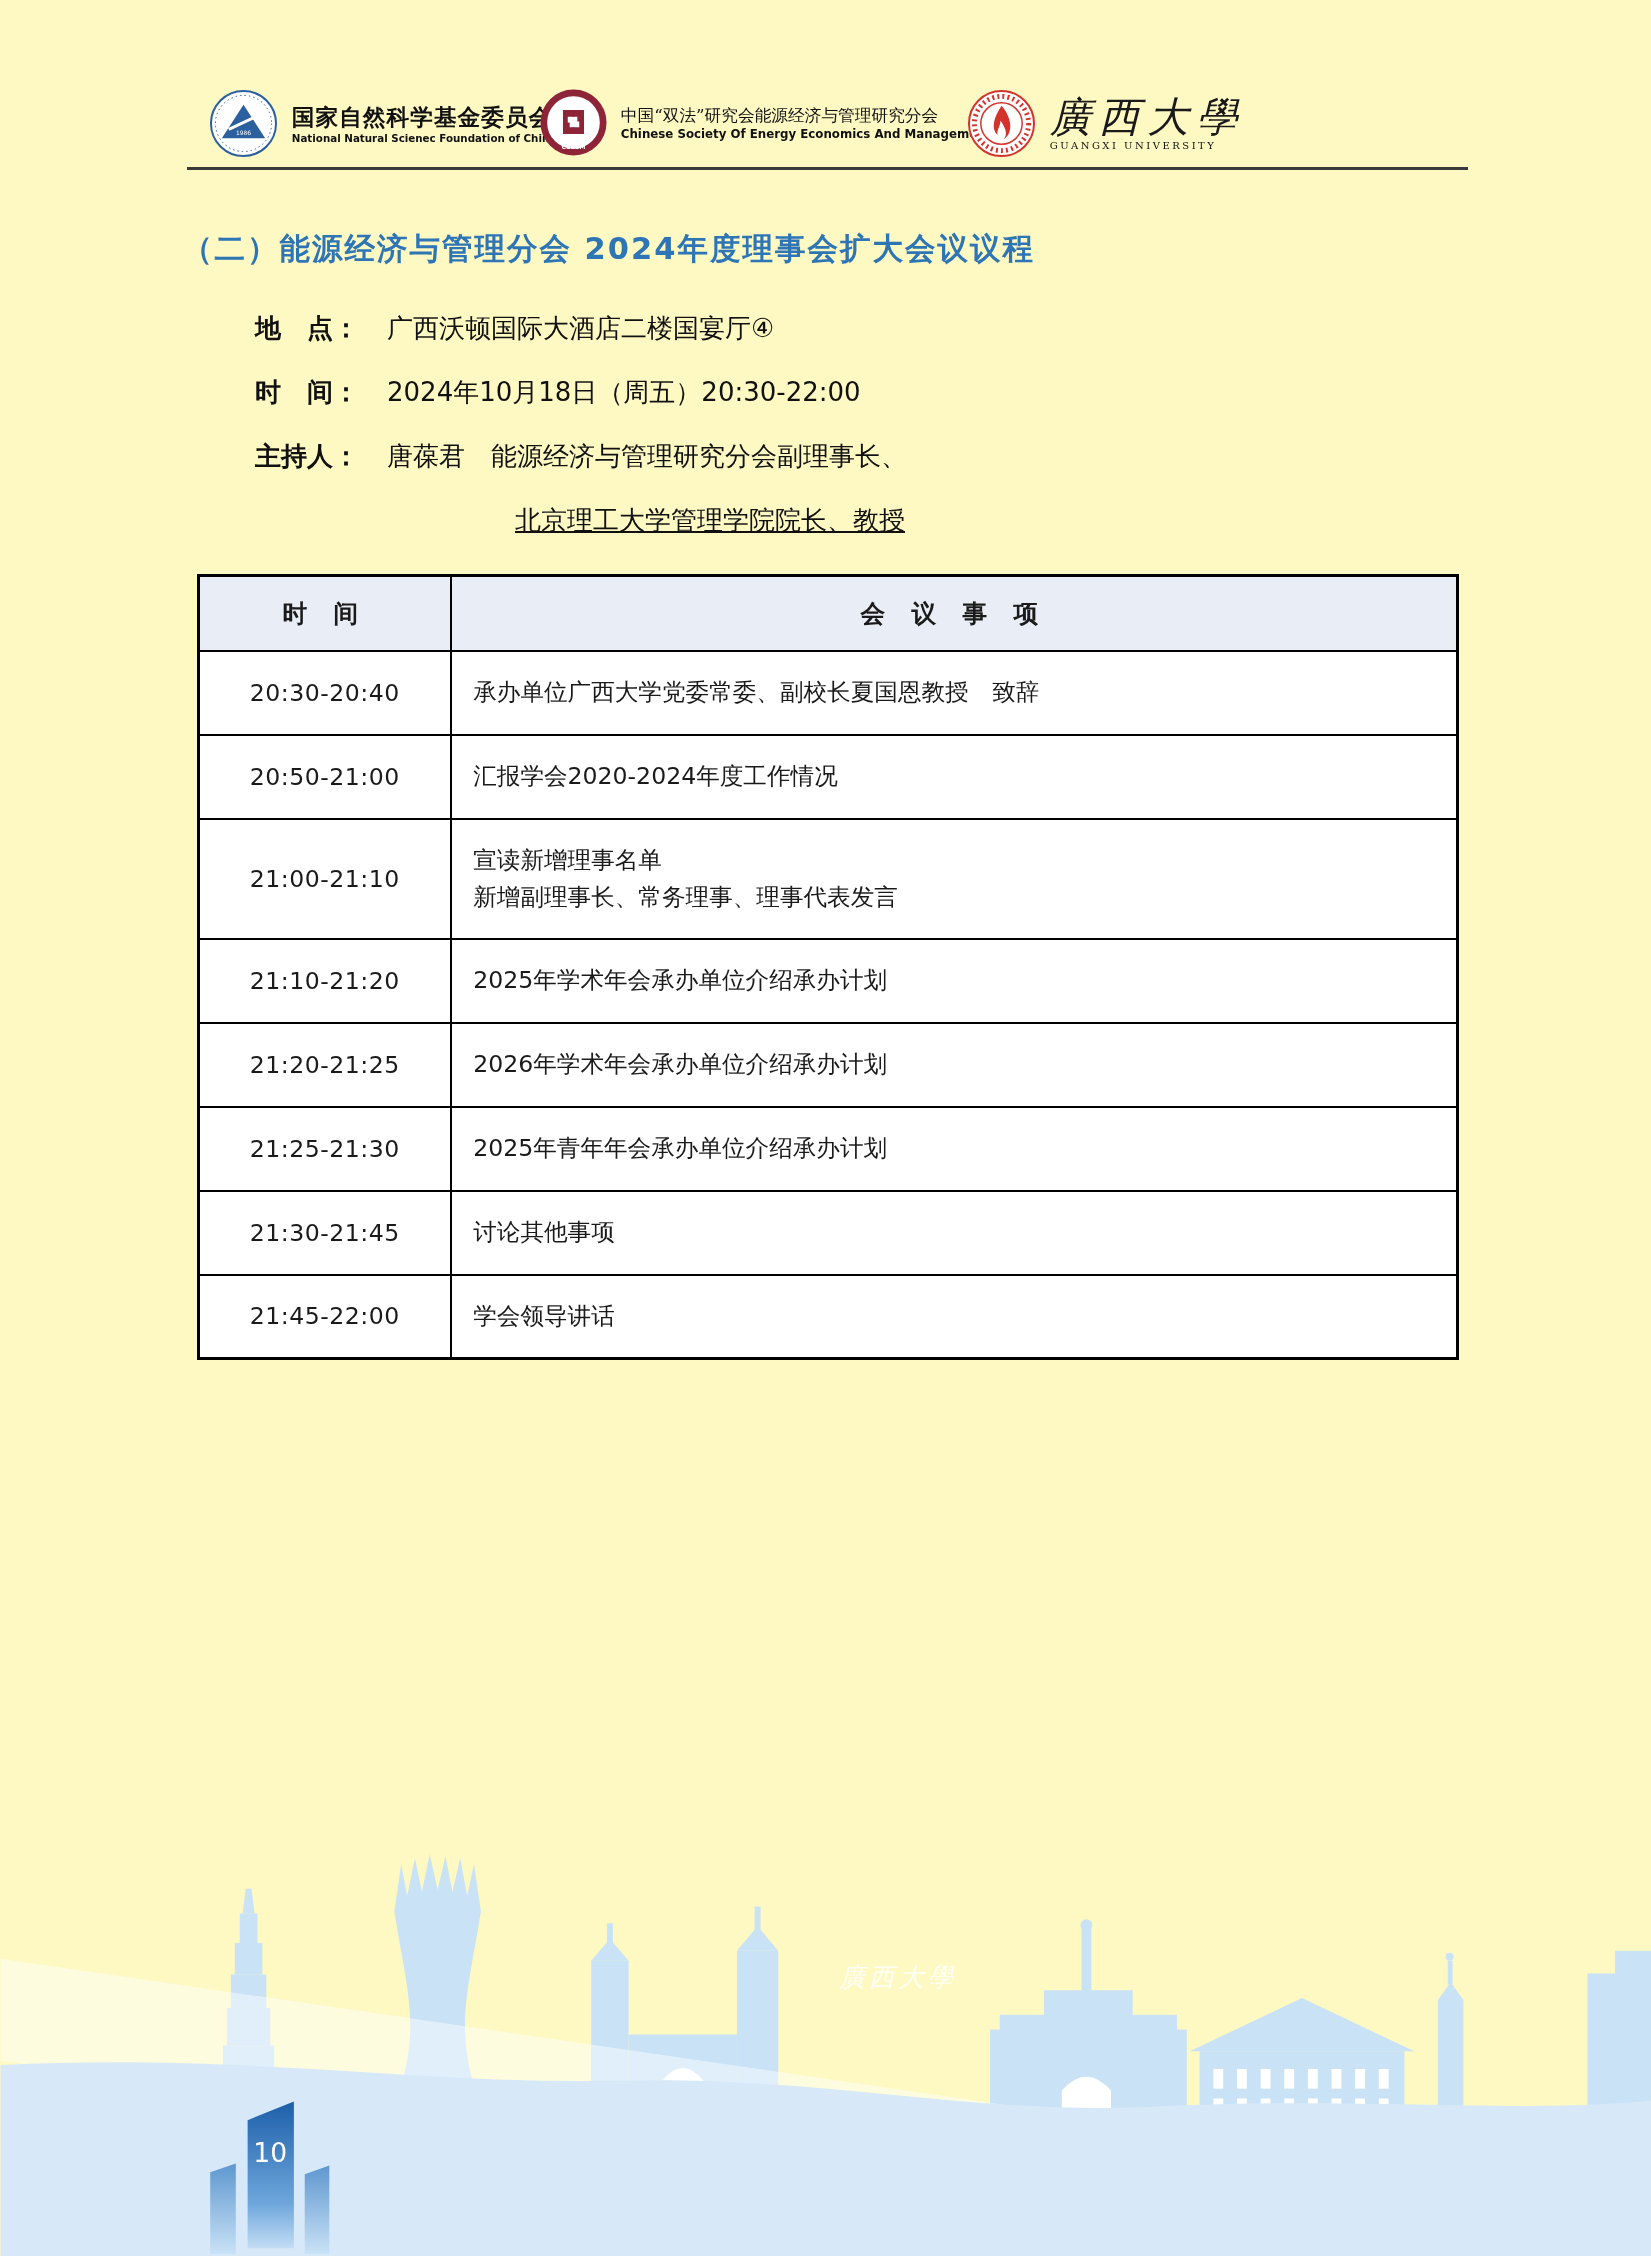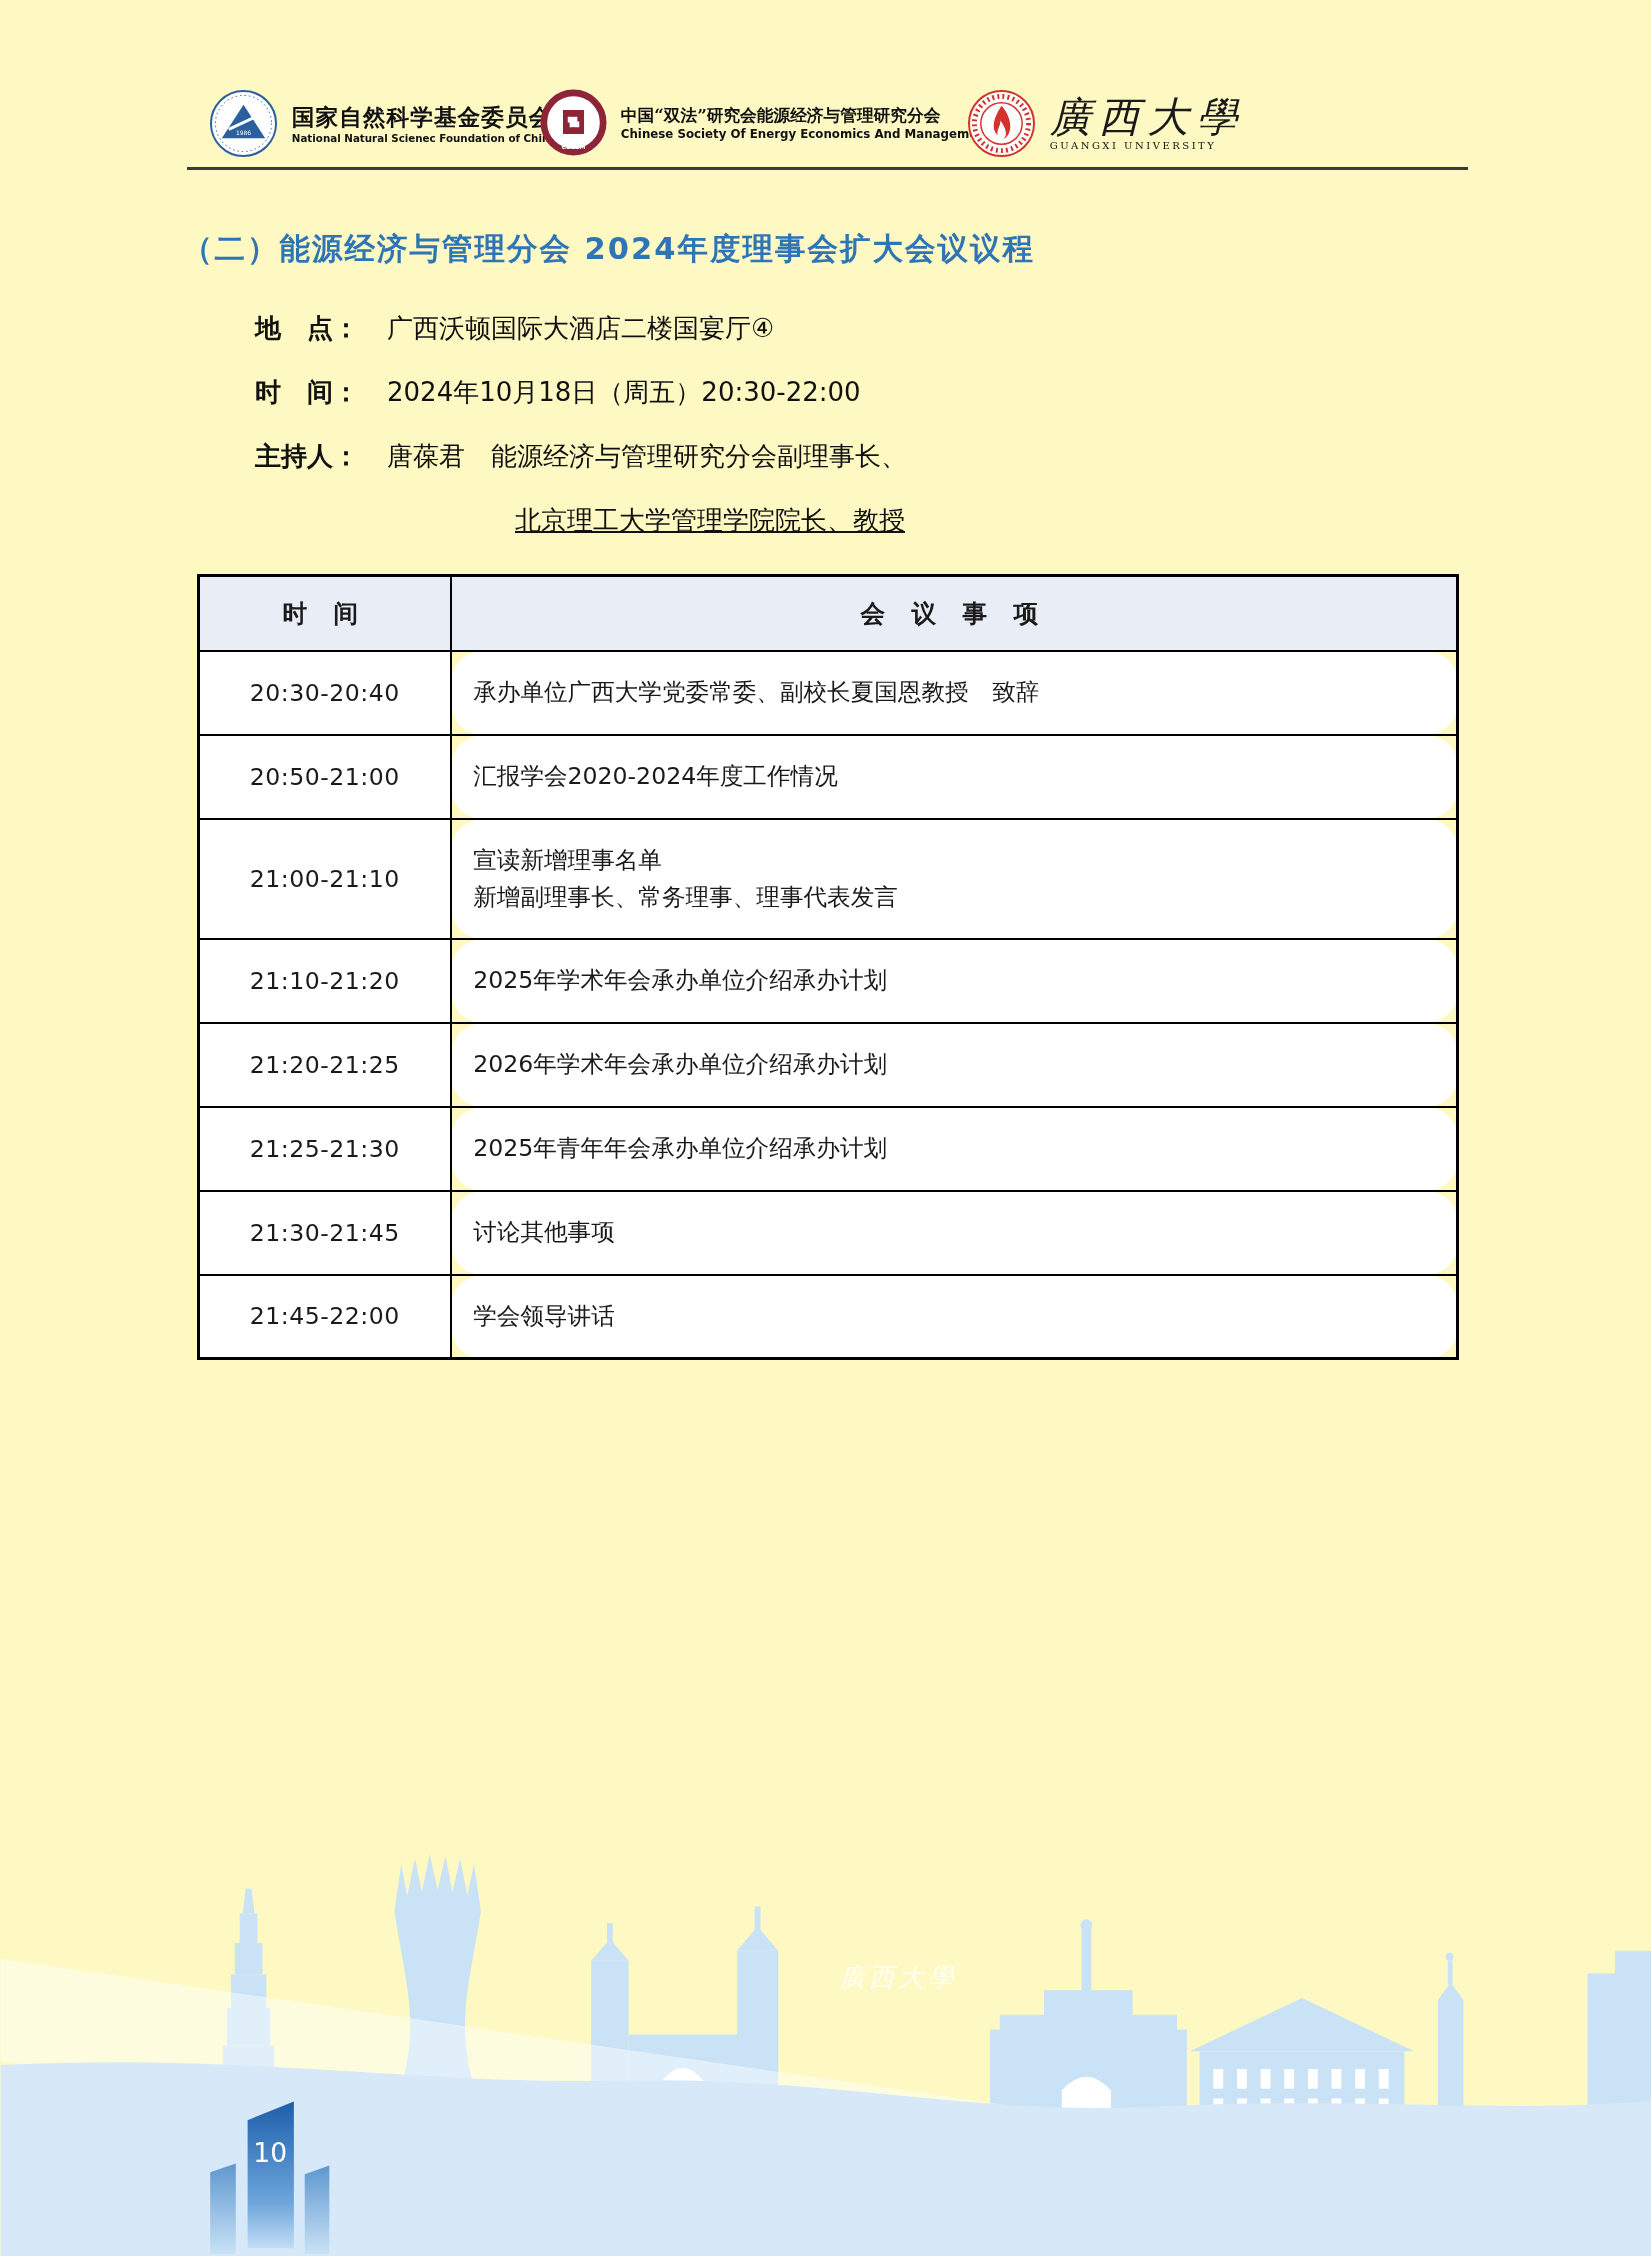--- a/index.html
+++ b/index.html
@@ -8,42 +8,42 @@
   .page { position:relative; width:1652px; height:2257px; background:#fef9c3; overflow:hidden; }
 
   
   .logo-group { position:absolute; top:89px; display:flex; align-items:center; gap:13.8px; }
   #logo-nsfc { left:209px; }
   #logo-cseem { left:540px; }
   #logo-gxu { left:967px; }
   .emblem { flex:0 0 auto; }
   .logo-text-zh-1 { font-size:22.7px; font-weight:bold; letter-spacing:1px; color:#111; line-height:1.25; }
   .logo-text-en-1 { font-size:10.3px; font-weight:bold; color:#111; }
-  .logo-text-zh-2 { font-family:"DejaVu Serif","Liberation Serif",serif; font-size:16.7px; font-weight:bold; color:#111; line-height:1.4; }
+  .logo-text-zh-2 { font-family:"DejaVu Serif","Liberation Serif",serif; font-size:16.7px; font-weight:normal; color:#111; line-height:1.4; }
   .logo-text-en-2 { font-size:11.8px; font-weight:bold; color:#111; }
   .logo-text-zh-3 { font-size:41px; font-style:italic; letter-spacing:7.9px; color:#1a1a1a; line-height:1.0; }
   .logo-text-en-3 { font-family:"DejaVu Serif","Liberation Serif",serif; font-size:10px; letter-spacing:2.5px; color:#111; margin-top:2px; }
   .header-rule { position:absolute; top:167px; left:187px; width:1281px; height:3px; background:#3a3a3a; }
 
   
   .doc-title { position:absolute; top:229px; left:182px; font-size:30.5px; font-weight:bold; letter-spacing:2px; color:#2E75B6; }
   .info-block { position:absolute; top:296px; left:255px; font-size:26px; color:#111; }
   .info-line { height:64px; line-height:64px; white-space:nowrap; }
   .info-label { display:inline-block; width:132px; font-weight:bold; }
   .host-line2 { padding-left:260px;text-decoration:underline; }
 
   
   table.agenda { position:absolute; top:574px; left:197px; width:1262px; border-collapse:collapse; table-layout:fixed; }
   table.agenda th, table.agenda td { border:2.5px solid #000; }
   table.agenda { border:3px solid #000; }
   table.agenda col.c-time { width:252px; }
   table.agenda th { height:75px; background:#E9EDF6; font-size:24.6px; font-weight:bold; letter-spacing:8.9px; text-align:center; }
   table.agenda td { background:#fff; font-size:23.6px;margin-left:36px; }
   td.cell-time { text-align:center; letter-spacing:0.5px; }
-  td.cell-item { padding-left:21.7px; padding-right:5.9px; white-space:pre-line; line-height:1.55;border-radius:32px; }
+  td.cell-item { padding-left:21.7px; padding-right:5.9px; white-space:pre-line; line-height:1.55; }
   tr.row-normal td { height:84px; }
   tr.row-tall td { height:120px; }
 
   
   .footer-art { position:absolute; left:0; top:1813px; width:1652px; height:444px; display:block; }
   .pagenum-text { font-size:27px; fill:#ffffff; }
   .watermark-text { font-size:26px; font-style:italic; fill:#ffffff; opacity:0.85; letter-spacing:4px; }
 </style>
 </head>
 <body>

